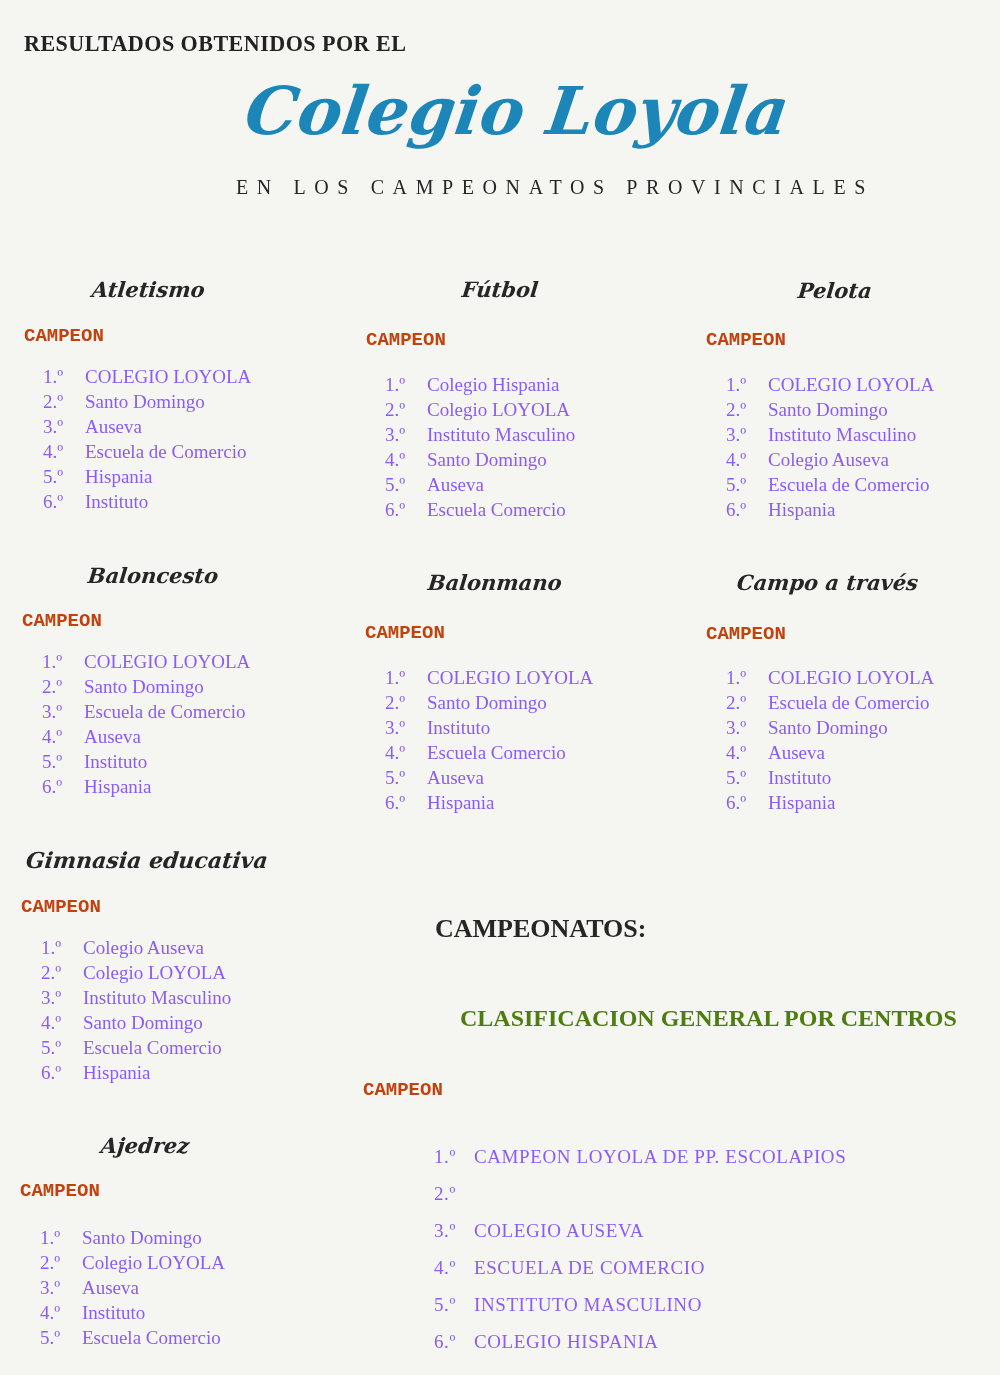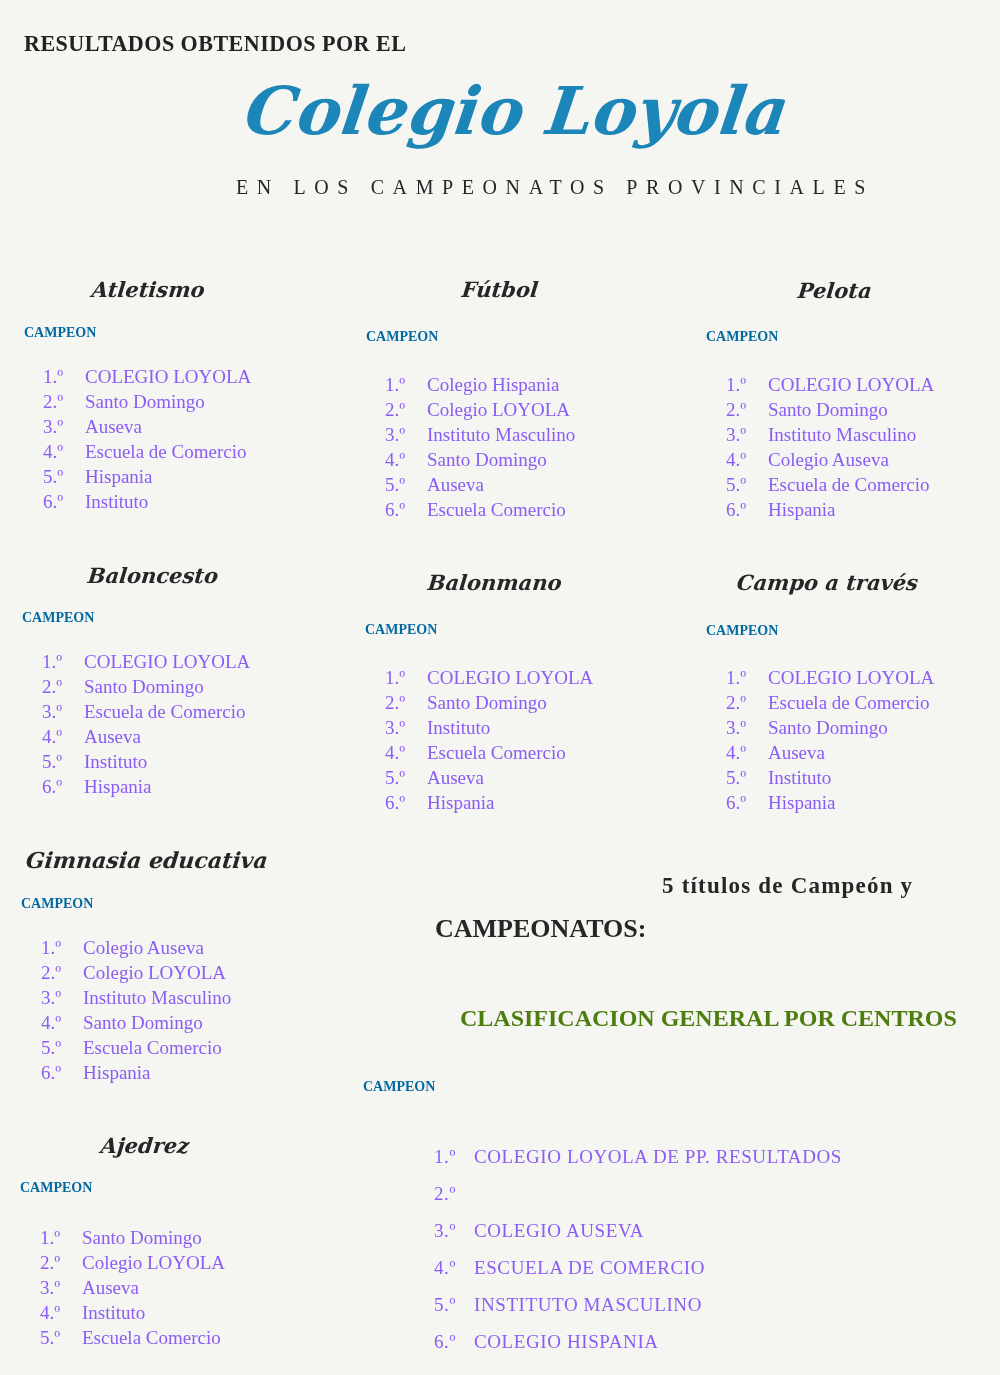--- a/index.html
+++ b/index.html
@@ -44,24 +44,24 @@
   .sport-title {
     font-family: "DejaVu Serif", serif;
     font-style: italic;
     font-weight: bold;
     font-size: 21px;
     color: #262626;
     white-space: nowrap;
     transform: skewX(-6deg);
   }
   .campeon {
-    font-family: Liberation Serif, serif;
-    font-weight: bold;
-    font-size: 14px;
-    color: #0369a1;
+    font-family: Liberation Mono, monospace;
+    font-weight: bold;
+    font-size: 19px;
+    color: #c2410c;
   }
   .rank-list { list-style: none; margin: 0; padding: 0; }
   .rank-list li {
     display: flex;
     font-family: "Liberation Serif", serif;
     font-size: 19px;
     line-height: 25px;
     color: #8b5cf6;
     white-space: nowrap;
   }
@@ -345,31 +345,30 @@
     <li>
         <span class="pos">5.º</span>
         <span>Escuela Comercio</span>
       </li>
   </ul>
 </section>
 
 <section>
   <div class="abs summary-label">CAMPEONATOS:</div>
   <div class="abs summary-text">
-    <div>5 títulos de Campeón y</div>
   </div>
 </section>
 
 <section>
   <div class="abs general-title">CLASIFICACION GENERAL POR CENTROS</div>
   <div class="abs campeon" style="left:363px;top:1079px;">CAMPEON</div>
   <ul class="abs rank-list general-list" style="left:434px;top:1138px;">
     <li>
         <span class="pos">1.º</span>
-        <span>COLEGIO LOYOLA DE PP. RESULTADOS</span>
+        <span>CAMPEON LOYOLA DE PP. ESCOLAPIOS</span>
       </li>
     <li>
         <span class="pos">2.º</span>
       </li>
     <li>
         <span class="pos">3.º</span>
         <span>COLEGIO AUSEVA</span>
       </li>
     <li>
         <span class="pos">4.º</span>

